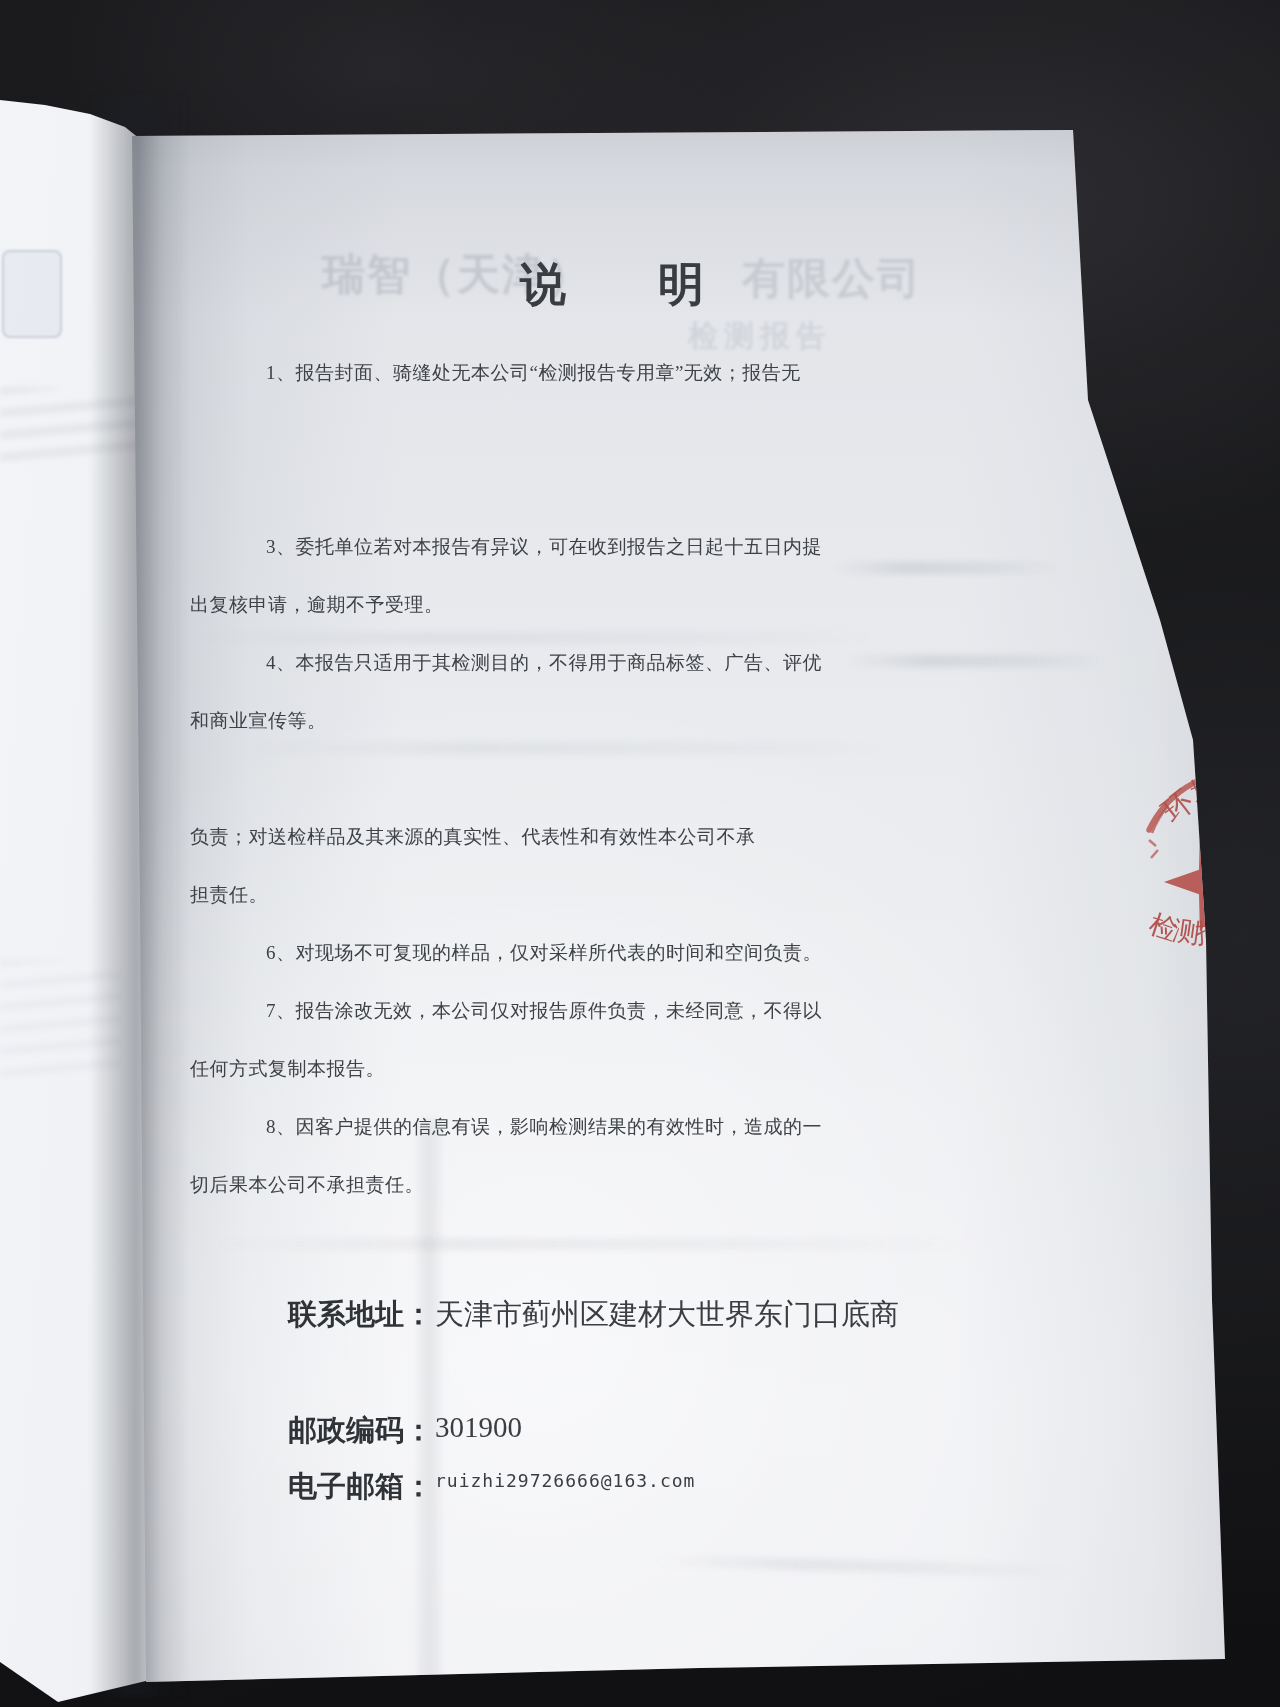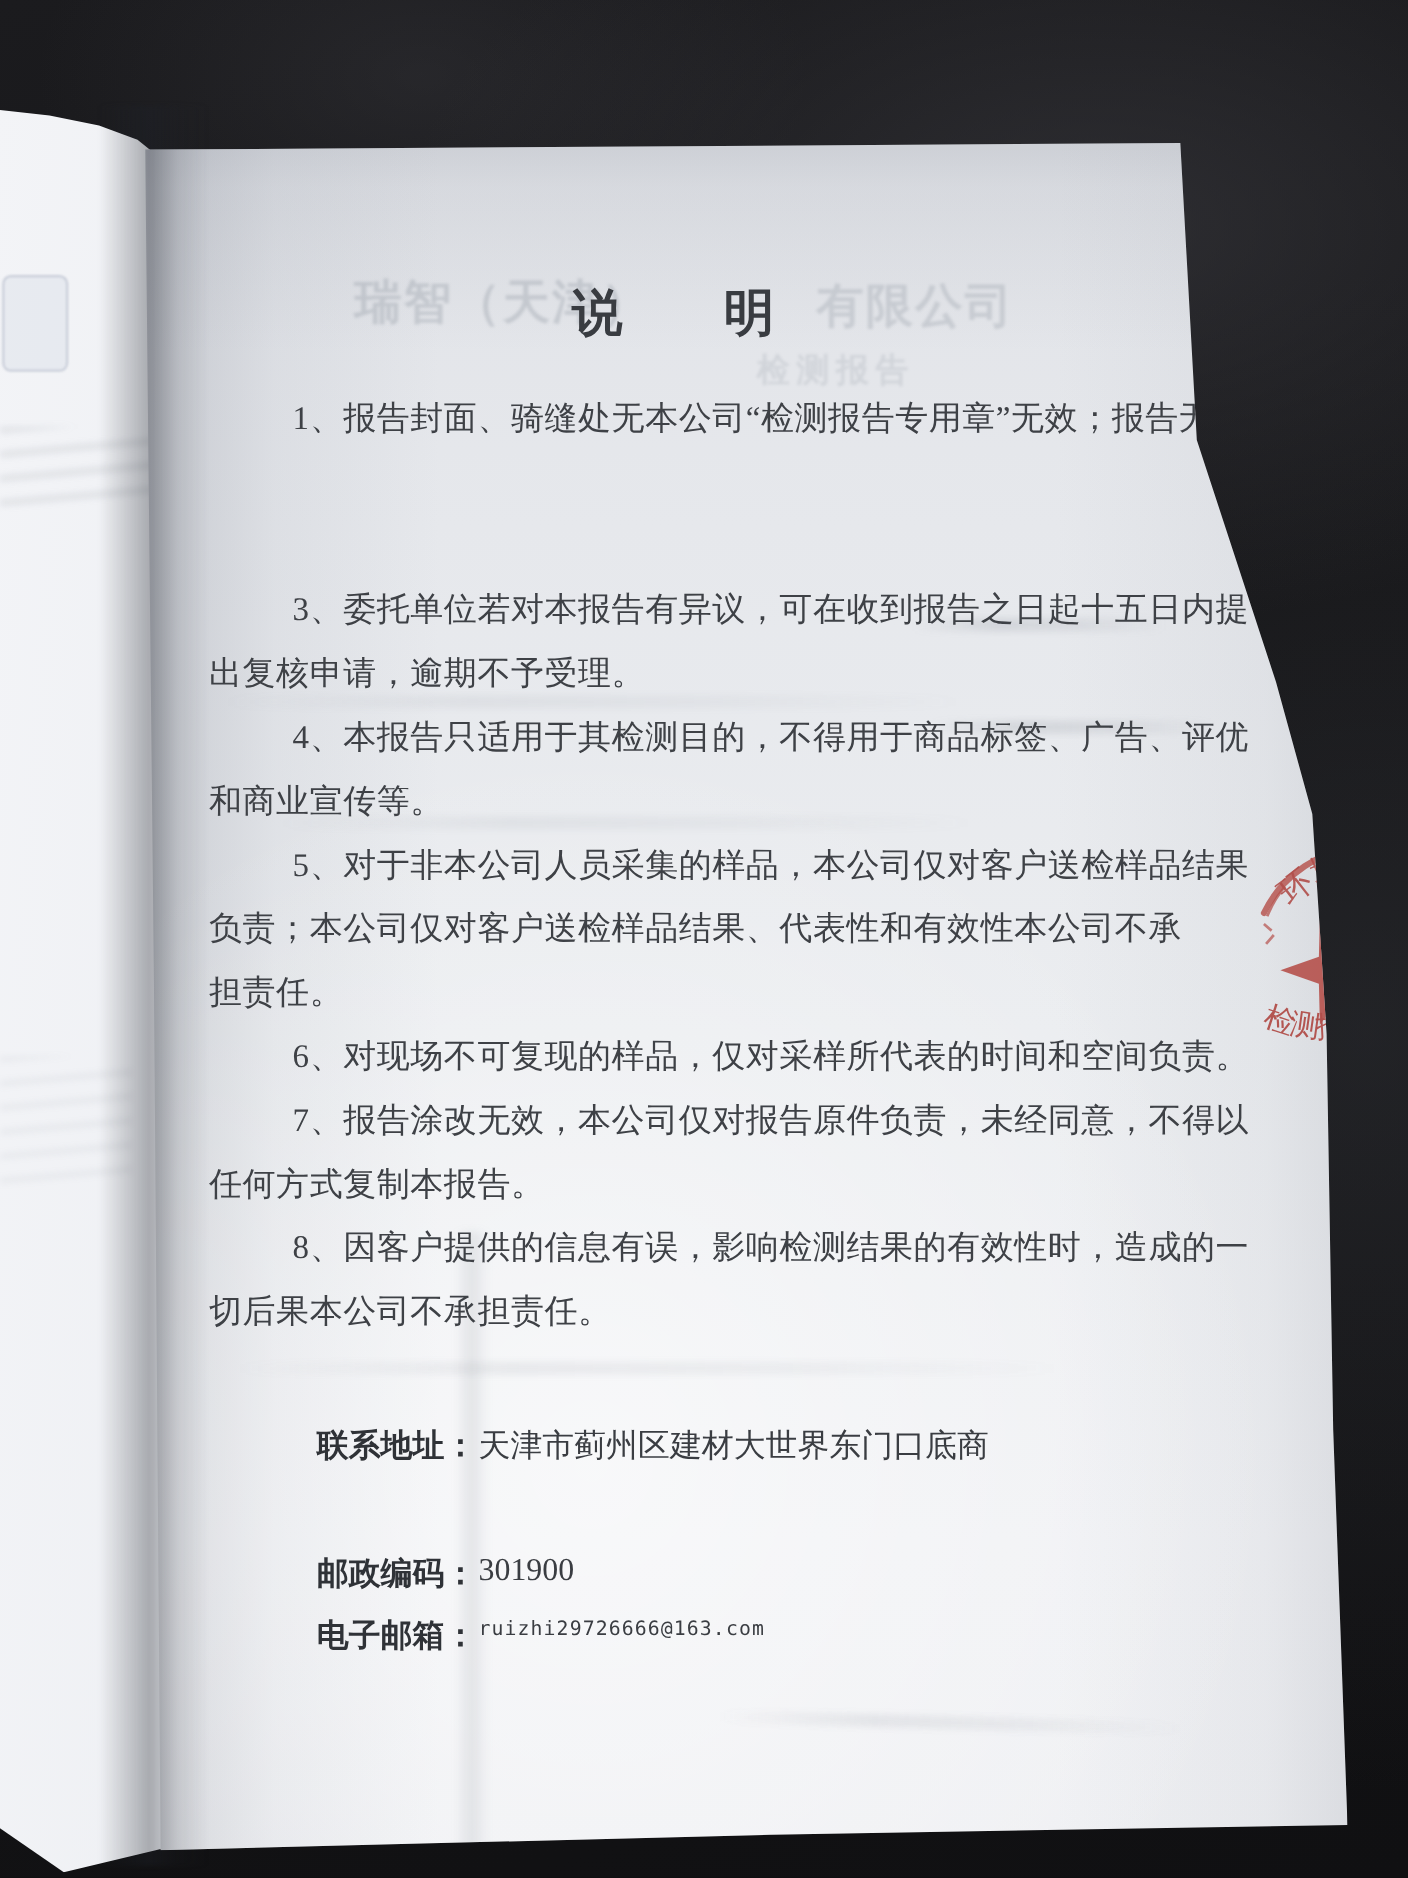--- a/index.html
+++ b/index.html
@@ -61,21 +61,21 @@
   #m3{left:845px;top:655px;width:260px;}
   #m4{left:250px;top:742px;width:640px;opacity:.5;}
   #m5{left:210px;top:1238px;width:760px;opacity:.6;}
   #m6{left:650px;top:1560px;width:430px;transform:rotate(1.5deg);opacity:.7;}
   .crease-v{position:absolute;left:414px;top:1120px;width:30px;height:570px;filter:blur(4px);
       background:linear-gradient(90deg,transparent,rgba(110,116,128,.14),transparent);}
 
   
   .title{position:absolute;left:520px;top:254px;display:flex;gap:92px;
       font-size:46px;font-weight:600;color:#393c41;}
-  .bline{position:absolute;left:190px;font-size:30px;color:#3e4146;
+  .bline{position:absolute;left:190px;font-size:19px;color:#3e4146;
       letter-spacing:.5px;white-space:pre;}
   .bline.ind{left:266px;}
   .crow{position:absolute;left:264px;font-size:29px;color:#3a3d42;display:flex;white-space:pre;margin-left:24px;}
   .clabel{font-weight:bold;color:#2f3237;}
   .cval{margin-left:2px;}
   .mono{font-family:"DejaVu Sans Mono","Liberation Mono",monospace;font-size:18px;
       letter-spacing:1px;padding-top:3px;}
 
   
   .stamp{position:absolute;left:1130px;top:752px;width:112px;height:200px;opacity:.92;}
@@ -114,22 +114,21 @@
     <div class="title">
       <span>说</span>
       <span>明</span>
     </div>
 
     <div class="bline ind" style="top:360px">1、报告封面、骑缝处无本公司“检测报告专用章”无效；报告无</div>
     <div class="bline ind" style="top:534px">3、委托单位若对本报告有异议，可在收到报告之日起十五日内提</div>
     <div class="bline" style="top:592px">出复核申请，逾期不予受理。</div>
     <div class="bline ind" style="top:650px">4、本报告只适用于其检测目的，不得用于商品标签、广告、评优</div>
     <div class="bline" style="top:708px">和商业宣传等。</div>
-    <div class="bline ind" style="top:766px">5、对于非本公司人员采集的样品，本公司仅对客户送检样品结果</div>
-    <div class="bline" style="top:824px">负责；本公司仅对客户送检样品结果、代表性和有效性本公司不承</div>
+    <div class="bline" style="top:824px">负责；对送检样品及其来源的真实性、代表性和有效性本公司不承</div>
     <div class="bline" style="top:882px">担责任。</div>
     <div class="bline ind" style="top:940px">6、对现场不可复现的样品，仅对采样所代表的时间和空间负责。</div>
     <div class="bline ind" style="top:998px">7、报告涂改无效，本公司仅对报告原件负责，未经同意，不得以</div>
     <div class="bline" style="top:1056px">任何方式复制本报告。</div>
     <div class="bline ind" style="top:1114px">8、因客户提供的信息有误，影响检测结果的有效性时，造成的一</div>
     <div class="bline" style="top:1172px">切后果本公司不承担责任。</div>
 
     <div class="crow" style="top:1295px">
       <span class="clabel">联系地址：</span>
       <span class="cval">天津市蓟州区建材大世界东门口底商</span>

